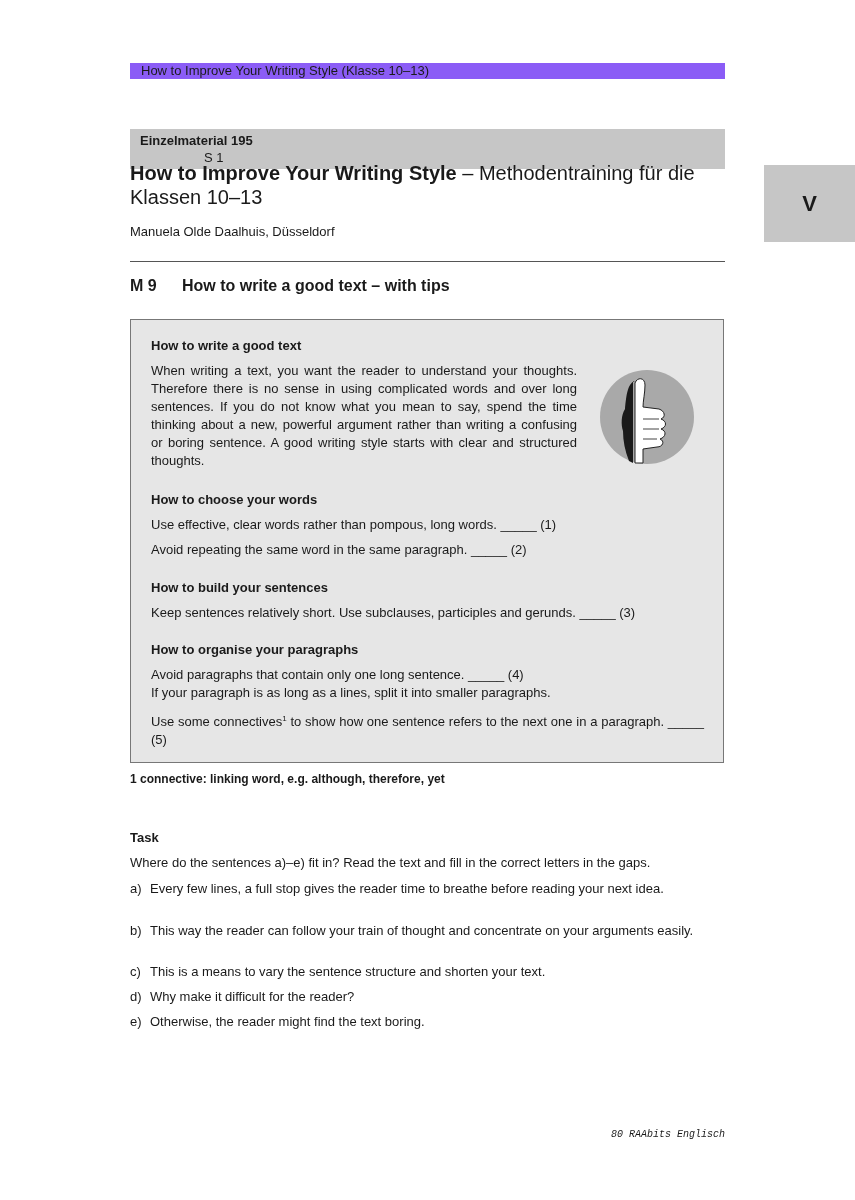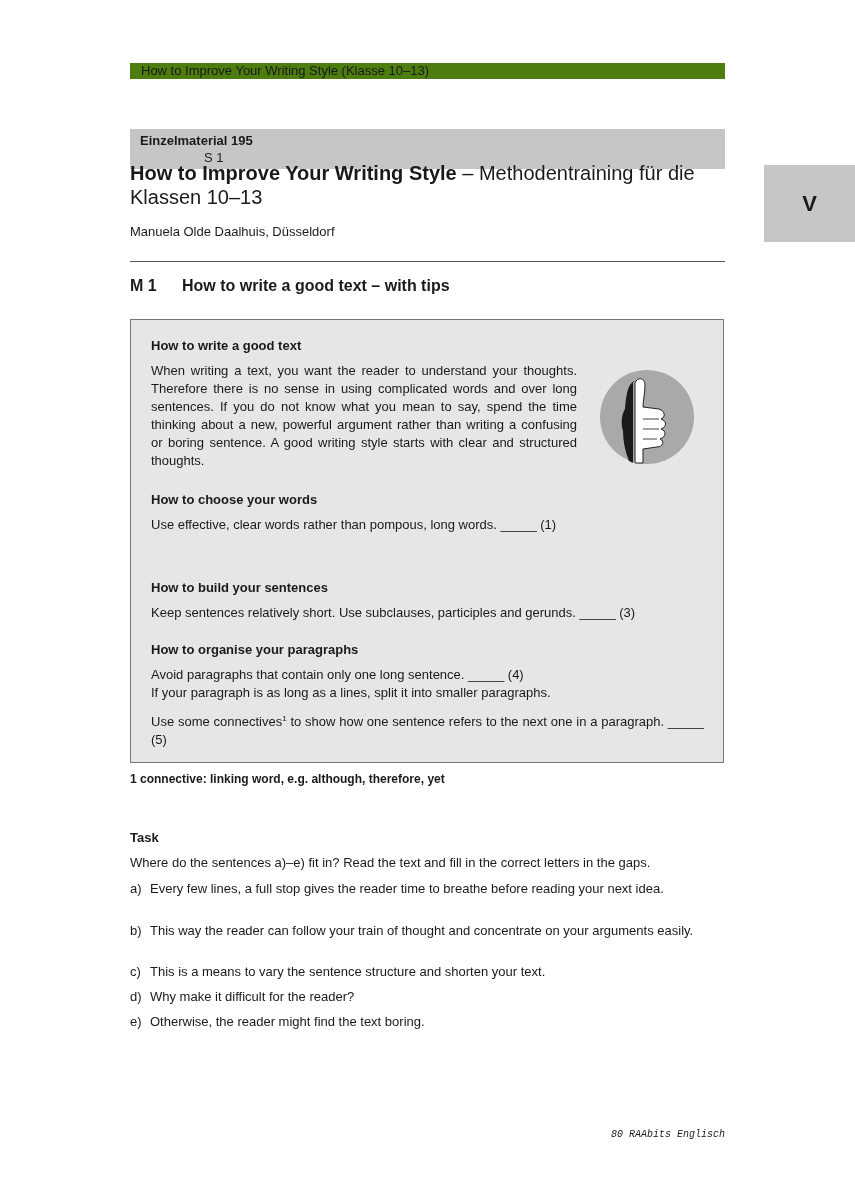--- a/index.html
+++ b/index.html
@@ -1,19 +1,19 @@
 <!DOCTYPE html>
 <html><head>
 <meta charset="utf-8">
 <style>
   html, body { margin:0; padding:0; background:#ffffff; }
   body { width:855px; height:1200px; position:relative; overflow:hidden;
          font-family:"Liberation Sans", sans-serif; color:#1a1a1a; }
   .hdr1 { position:absolute; left:130px; top:63px; width:595px; height:16px;
-          background:#4d7c0f; font-size:13px; line-height:16px; }
+          background:#8b5cf6; font-size:13px; line-height:16px; }
   .hdr1 span { padding-left:11px; }
   .hdr2 { position:absolute; left:130px; top:85px; width:595px; height:40px;
           background:#c6c6c6; font-size:13px;margin-top:44px; }
   .hdr2 .b { position:absolute; left:10px; top:4px; font-weight:bold; }
   .hdr2 .s { position:absolute; left:74px; top:21px; }
   .tab { position:absolute; left:764px; top:165px; width:91px; height:77px;
          background:#c6c6c6; display:flex; align-items:center; justify-content:center;
          font-size:22px; font-weight:bold; }
   .title { position:absolute; left:130px; top:161px; width:600px; font-size:20px; line-height:24px; }
   .title b { font-weight:bold; }
@@ -42,33 +42,34 @@
 <div class="hdr1"><span>How to Improve Your Writing Style (Klasse 10–13)</span></div>
 <div class="hdr2">
   <div class="b">Einzelmaterial 195</div>
   <div class="s">S 1</div>
 </div>
 <div class="tab">V</div>
 
 <div class="title"><b>How to Improve Your Writing Style</b><span> – Methodentraining für die Klassen 10–13</span></div>
 <div class="author">Manuela Olde Daalhuis, Düsseldorf</div>
 <div class="rule"></div>
-<div class="m1"><span class="n">M 1</span><span>How to write a good text – with tips</span></div>
+<div class="m1"><span class="n">M 9</span><span>How to write a good text – with tips</span></div>
 
 <div class="box">
   <div class="h" style="top:18px">How to write a good text</div>
   <div class="p intro" style="top:42px">When writing a text, you want the reader to understand your thoughts. Therefore there is no sense in using complicated words and over long sentences. If you do not know what you mean to say, spend the time thinking about a new, powerful argument rather than writing a confusing or boring sentence. A good writing style starts with clear and structured thoughts.</div>
   <svg class="thumb" viewBox="0 0 96 96">
     <circle cx="48" cy="48" r="47" fill="#a9a9a9"></circle>
     <path d="M36 12 C28 14 27 30 26 40 C22 46 22 56 24 62 C24 72 26 82 30 92 L34 94 L34 12 Z" fill="#1a1a1a"></path>
     <path d="M36 94 L36 14 C38 8 46 8 46 16 C46 24 44 32 44 38 L60 40 C66 42 67 48 62 50 C68 52 68 58 62 60 C68 62 67 68 61 70 C66 72 64 78 58 78 L44 80 L44 94 Z" fill="#ffffff" stroke="#222" stroke-width="1"></path>
     <path d="M44 50 L60 50 M44 60 L60 60 M44 70 L58 70" stroke="#444" stroke-width="1" fill="none"></path>
   </svg>
   <div class="h" style="top:172px">How to choose your words</div>
   <div class="p" style="top:196px">Use effective, clear words rather than pompous, long words. _____ (1)</div>
+  <div class="p" style="top:221px">Avoid repeating the same word in the same paragraph. _____ (2)</div>
   <div class="h" style="top:260px">How to build your sentences</div>
   <div class="p" style="top:284px">Keep sentences relatively short. Use subclauses, participles and gerunds. _____ (3)</div>
   <div class="h" style="top:322px">How to organise your paragraphs</div>
   <div class="p" style="top:346px">Avoid paragraphs that contain only one long sentence. _____ (4)</div>
   <div class="p" style="top:364px">If your paragraph is as long as a lines, split it into smaller paragraphs.</div>
   <div class="p" style="top:390px; width:553px; text-align:justify;"><span>Use some connectives</span><sup style="font-size:8px">1</sup><span> to show how one sentence refers to the next one in a paragraph. _____ (5)</span></div>
 </div>
 
 <div class="fn"><span>1 </span><b>connective:</b><span> linking word, e.g. although, therefore, yet</span></div>
 

